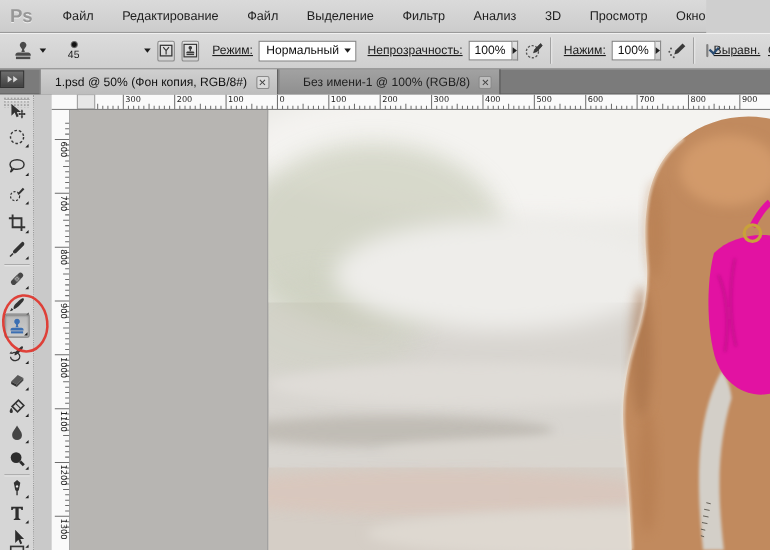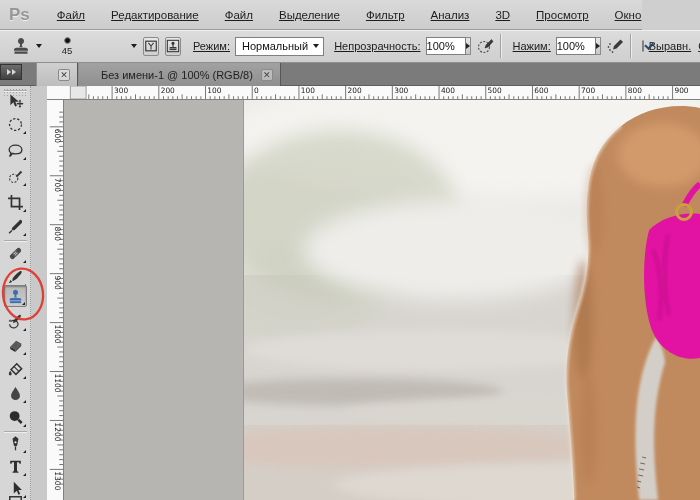--- a/index.html
+++ b/index.html
@@ -6,21 +6,21 @@
   html,body { width:700px; height:500px; overflow:hidden; }
   body { font-family:"Liberation Sans", sans-serif; cursor:default; }
   #app { position:relative; width:700px; height:500px; background:#cfcfcf; overflow:hidden; }
 
   
   #menubar { position:absolute; left:0; top:0; width:642px; height:30px;
     background:linear-gradient(#dadada,#cccccc); border-bottom:1px solid #9a9a9a;
     display:flex; align-items:center; white-space:nowrap; overflow:hidden; }
   #ps-logo { font-size:17px; font-weight:bold; color:#979797; letter-spacing:0px;
     margin:0 14px 0 9px; text-shadow:0 1px 0 #eee; }
-  .menu-item { font-size:11.5px; color:#1e1e1e; padding:6px 13px;text-decoration:underline; }
+  .menu-item { font-size:11.5px; color:#1e1e1e; padding:6px 13px; }
 
   
   #optionsbar { position:absolute; left:0; top:30px; width:700px; height:33px;
     background:linear-gradient(#dcdcdc,#cfcfcf); border-bottom:1px solid #8e8e8e;
     box-shadow:inset 0 1px 0 #f0f0f0; display:flex; align-items:center; white-space:nowrap; overflow:hidden; }
   .grip-v { width:5px; height:26px; margin-left:3px;
     background-image:radial-gradient(#9e9e9e 0.8px, transparent 0.9px); background-size:3px 3px; }
   .ob-sep { width:2px; height:24px; border-left:1px solid #a2a2a2; border-right:1px solid #ededed; margin:0 6px; }
   .ob-label { font-size:11px; color:#1c1c1c; margin:0 5px;text-decoration:underline; }
   .caret { width:0; height:0; border-left:3.5px solid transparent; border-right:3.5px solid transparent;
@@ -30,21 +30,21 @@
   .brush-col { display:flex; flex-direction:column; align-items:center; width:22px; }
   .brush-dot { width:7px; height:7px; border-radius:50%;
     background:radial-gradient(circle,#111 35%, rgba(17,17,17,0.25) 70%, transparent 75%); }
   .brush-size { font-size:9.5px; color:#1c1c1c; margin-top:1px; }
   .sq-btn { width:19px; height:19px; margin-left:6px; background:linear-gradient(#e8e8e8,#cfcfcf);
     border:1px solid #8b8b8b; border-radius:2px; display:flex; align-items:center; justify-content:center; }
   .dropdown { height:19px; background:#fff; border:1px solid #7f7f7f;
     display:flex; align-items:center; font-size:11px; color:#111; padding:0 4px 0 6px; }
   #mode-select { width:108px; justify-content:space-between; }
   .value-box { width:40px; height:18px; background:#fff; border:1px solid #7f7f7f;
-    font-size:11px; color:#111; font-family:"Liberation Sans",sans-serif; padding:0; }
+    font-size:11px; color:#111; text-align:center; font-family:"Liberation Sans",sans-serif; padding:0; }
   .spin-btn { width:12px; height:18px; background:linear-gradient(#e6e6e6,#c9c9c9);
     border:1px solid #8b8b8b; border-left:none; display:flex; align-items:center; justify-content:center; }
   .spin-btn span { width:0; height:0; border-top:3px solid transparent; border-bottom:3px solid transparent;
     border-left:4px solid #222; }
   .press-icon { margin-left:5px; display:flex; align-items:center; }
   .checkbox { width:12px; height:12px; background:#fff; border:1px solid #808080; border-radius:2px;
     margin-left:4px; position:relative; }
   .checkbox.checked::after { content:""; position:absolute; left:2px; top:1px; width:6px; height:3.5px;
     border-left:2px solid #274a71; border-bottom:2px solid #274a71; transform:rotate(-48deg); }
 
@@ -180,20 +180,21 @@
     <span class="ob-label" style="margin-left:2px;">Обр</span>
   </div>
 
   <div id="tabrow">
     <div id="collapse-box">
       <i></i>
         <i></i>
     </div>
     <div id="tabstrip">
         <div class="tab active">
+          <span>1.psd @ 50% (Фон копия, RGB/8#)</span>
           <span class="tab-close">✕</span>
         </div>
         <div class="tab inactive">
           <span>Без имени-1 @ 100% (RGB/8)</span>
           <span class="tab-close">✕</span>
         </div>
       </div>
   </div>
 
   <div id="toolcol">

